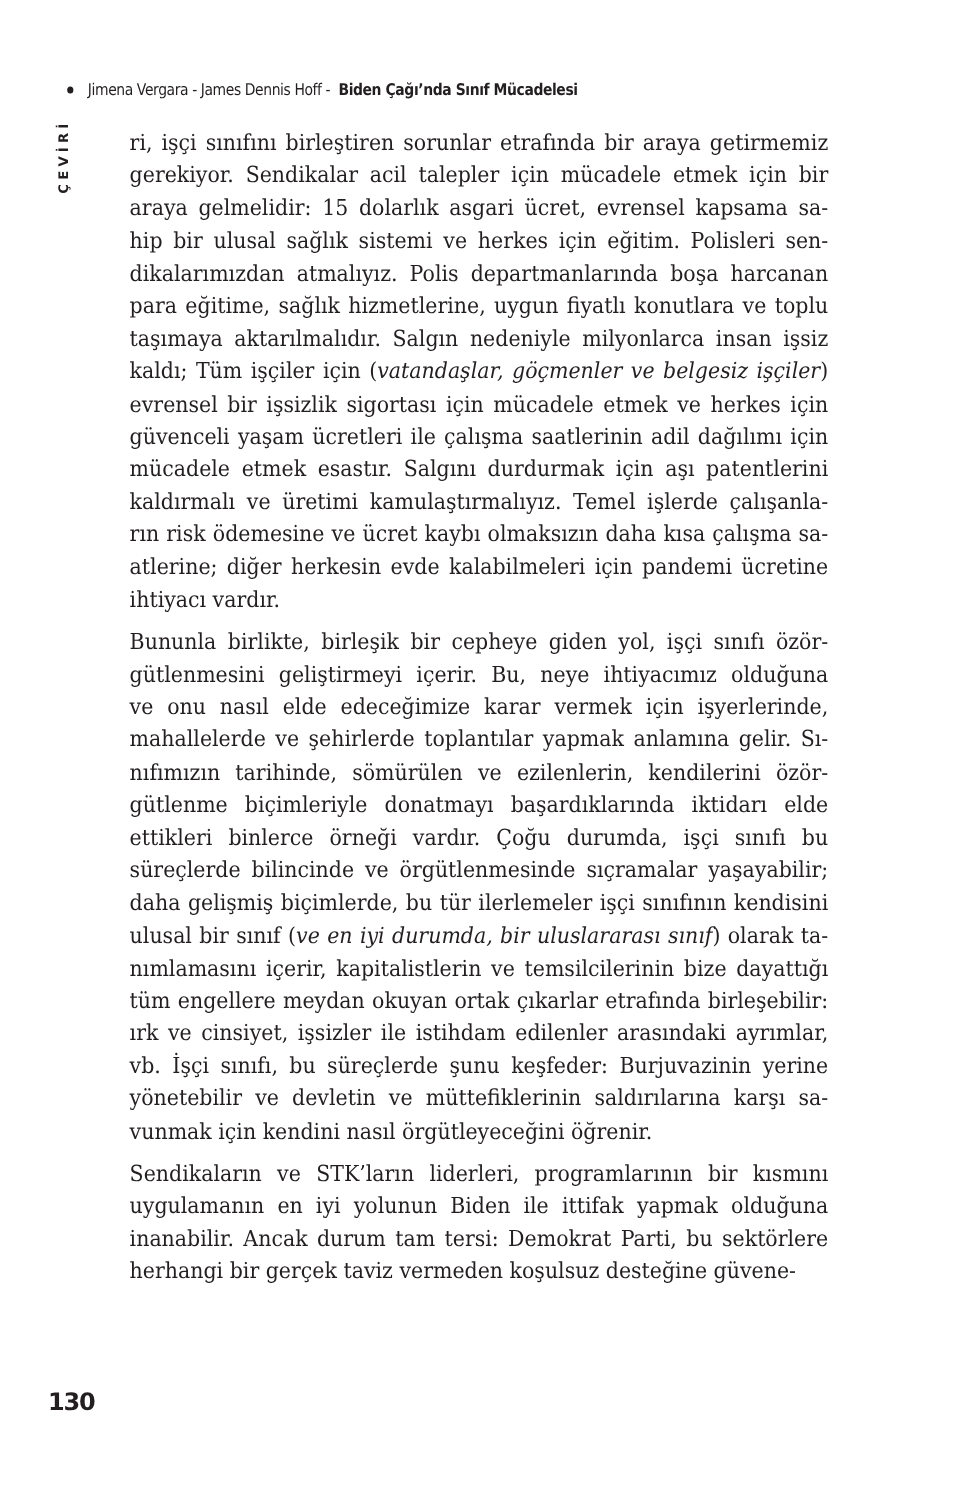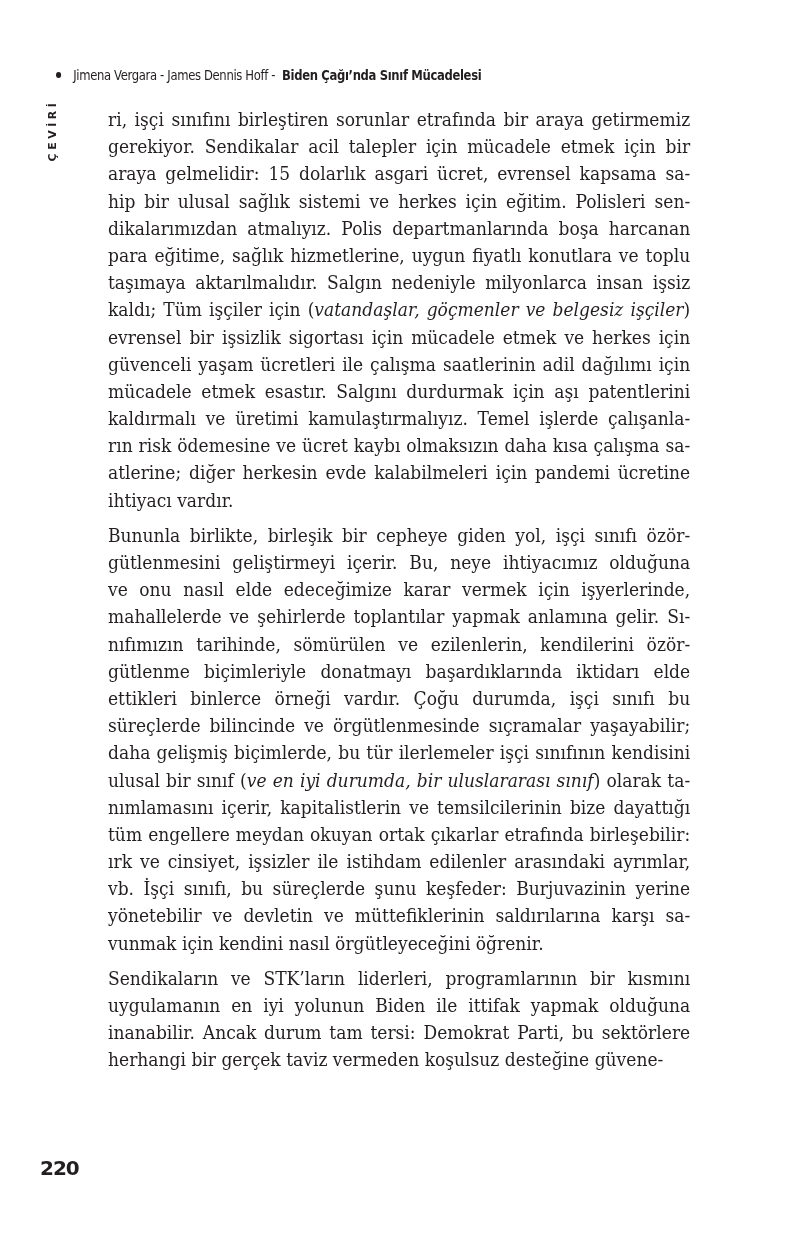--- a/index.html
+++ b/index.html
@@ -84,13 +84,13 @@
       <span class="line last">vunmak için kendini nasıl örgütleyeceğini öğrenir.</span>
     </div>
     <div class="para">
       <span class="line">Sendikaların ve STK’ların liderleri, programlarının bir kısmını</span>
       <span class="line">uygulamanın en iyi yolunun Biden ile ittifak yapmak olduğuna</span>
       <span class="line">inanabilir. Ancak durum tam tersi: Demokrat Parti, bu sektörlere</span>
       <span class="line last">herhangi bir gerçek taviz vermeden koşulsuz desteğine güvene-</span>
     </div>
   </div>
 
-<div class="page-number">220</div>
+<div class="page-number">130</div>
 
 </body></html>

